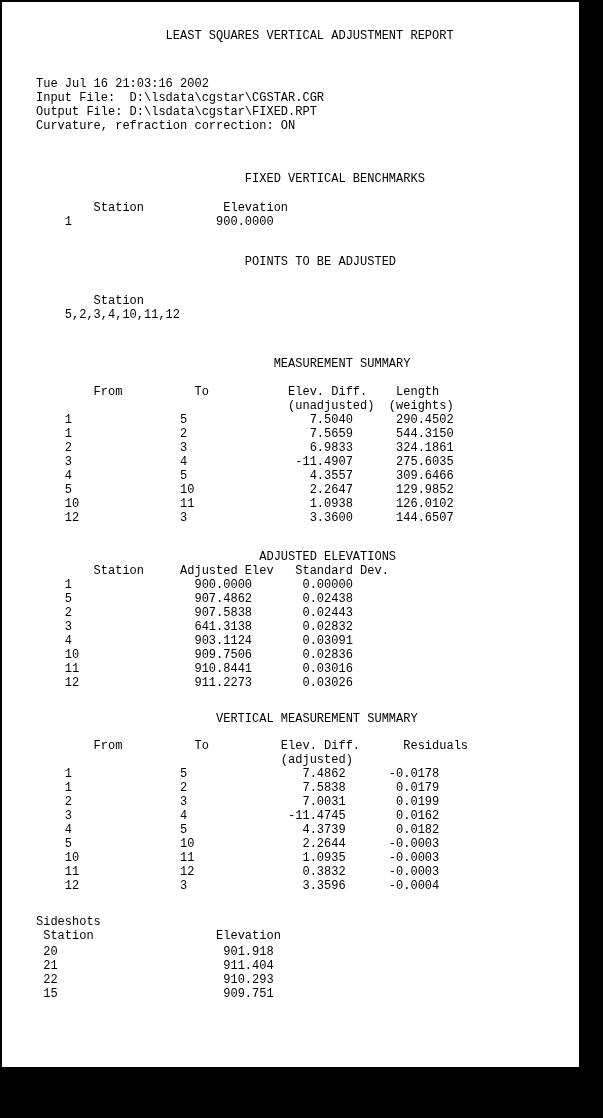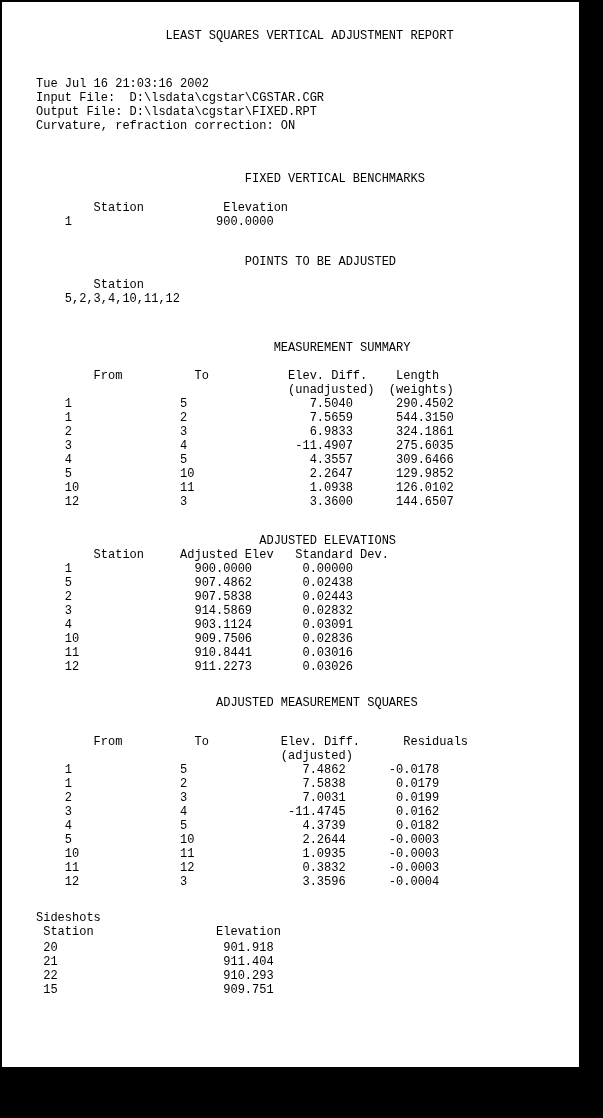--- a/index.html
+++ b/index.html
@@ -34,24 +34,24 @@
   .ind33{padding-left:33ch}
   
   .blk-intro{margin-top:34px}
   .sec-fixed{margin-top:39px}
   .sec-points{margin-top:26px}
   .sec-meas{margin-top:35px}
   .sec-adjelev{margin-top:25px}
   .sec-adjmeas{margin-top:22px}
   .sec-side{margin-top:22px}
   .sec-fixed  .t-line-hdr{margin-top:15px}
-  .sec-points .t-line-hdr{margin-top:9px}
+  .sec-points .t-line-hdr{margin-top:25px}
   .sec-meas   .t-line-hdr{margin-top:14px}
   .sec-adjelev .t-line-hdr{}
-  .sec-adjmeas .t-line-hdr{margin-top:25px}
+  .sec-adjmeas .t-line-hdr{margin-top:13px}
   .sec-side   .t-line-hdr{margin-top:0}
   .sec-side   .t-line-row.gap-above{margin-top:2px}
 </style>
 </head>
 <body>
 
 <div class="paper">
 
   <div class="line ind18">LEAST SQUARES VERTICAL ADJUSTMENT REPORT</div>
 
@@ -94,30 +94,30 @@
       </div>
   </section>
 
   <section class="sec-adjelev">
     <div class="line ind31">ADJUSTED ELEVATIONS</div>
     <div>
         <div class="line t-line-hdr">        Station     Adjusted Elev   Standard Dev.</div>
         <div class="line t-line-row">    1                 900.0000       0.00000</div>
         <div class="line t-line-row">    5                 907.4862       0.02438</div>
         <div class="line t-line-row">    2                 907.5838       0.02443</div>
-        <div class="line t-line-row">    3                 914.5869       0.02832</div>
+        <div class="line t-line-row">    3                 641.3138       0.02832</div>
         <div class="line t-line-row">    4                 903.1124       0.03091</div>
         <div class="line t-line-row">    10                909.7506       0.02836</div>
         <div class="line t-line-row">    11                910.8441       0.03016</div>
         <div class="line t-line-row">    12                911.2273       0.03026</div>
       </div>
   </section>
 
   <section class="sec-adjmeas">
-    <div class="line ind25">ADJUSTED MEASUREMENT SQUARES</div>
+    <div class="line ind25">VERTICAL MEASUREMENT SUMMARY</div>
     <div>
         <div class="line t-line-hdr">        From          To          Elev. Diff.      Residuals</div>
         <div class="line t-line-sub">                                  (adjusted)</div>
         <div class="line t-line-row">    1               5                7.4862      -0.0178</div>
         <div class="line t-line-row">    1               2                7.5838       0.0179</div>
         <div class="line t-line-row">    2               3                7.0031       0.0199</div>
         <div class="line t-line-row">    3               4              -11.4745       0.0162</div>
         <div class="line t-line-row">    4               5                4.3739       0.0182</div>
         <div class="line t-line-row">    5               10               2.2644      -0.0003</div>
         <div class="line t-line-row">    10              11               1.0935      -0.0003</div>

